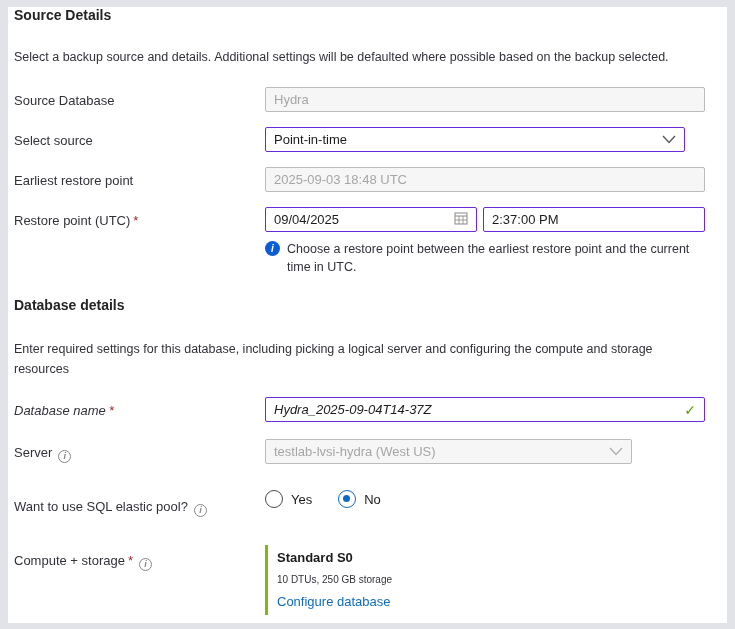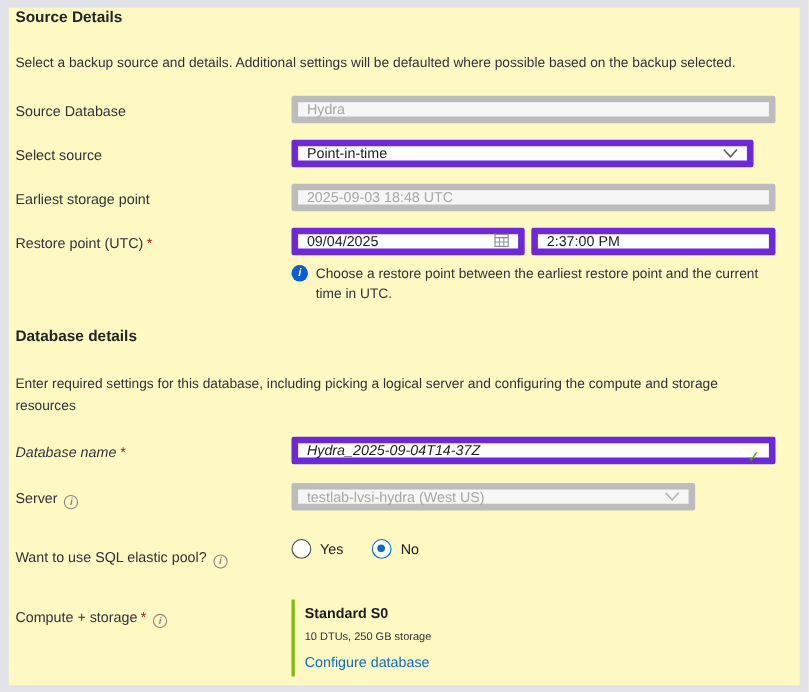--- a/index.html
+++ b/index.html
@@ -1,26 +1,26 @@
 <!DOCTYPE html>
 <html><head>
 <meta charset="utf-8">
 <style>
   * { margin:0; padding:0; box-sizing:border-box; }
   html,body { width:735px; height:629px; }
   body { background:#e1e3e8; font-family:"Liberation Sans","DejaVu Sans",sans-serif; }
-  .panel { position:absolute; left:8px; top:7px; right:8px; bottom:6px; background:#fef9c3; }
+  .panel { position:absolute; left:8px; top:7px; right:8px; bottom:6px; background:#ffffff; }
 
   .heading { position:absolute; left:6px; font-size:14px; font-weight:700; color:#242424; }
   .desc { position:absolute; left:6px; font-size:12.5px; color:#32313a; line-height:20px; }
 
   .row-label { position:absolute; left:6px; font-size:13px; color:#32313a; white-space:nowrap; }
   .req { color:#a4262c; margin-left:3px; }
 
-  .field { position:absolute; left:257px; height:25px; border:6px solid #6d28d9; border-radius:2px;
+  .field { position:absolute; left:257px; height:25px; border:1px solid #6d28d9; border-radius:2px;
            background:#fff; font-size:13px; color:#1b1b1b; display:flex; align-items:center; padding:0 8px; }
   .field input { border:none; outline:none; background:transparent; font:inherit; color:inherit; width:100%; padding:0; }
   .field.disabled { background:#f6f6f6; border-color:#bcbcbc; color:#a6a6a6; }
   .field.disabled input { color:#a6a6a6; }
 
   .chevron { margin-left:auto; flex:0 0 auto; }
   .chevron svg { display:block; }
 
   .cal-icon { flex:0 0 auto; margin-left:auto; }
   .check { position:absolute; right:8px; top:4px; color:#57a300; font-size:14px; font-weight:700; }
@@ -64,21 +64,21 @@
   <div class="row-label" style="top:126px;"><span>Select source</span></div>
   <div class="field" style="top:120px; width:420px; cursor:pointer;">
     <span>Point-in-time</span>
     <span class="chevron">
       <svg width="14" height="9" viewBox="0 0 14 9">
           <polyline points="1,1 7,7.5 13,1" fill="none" stroke="#5a5a5a" stroke-width="1.4"></polyline>
         </svg>
     </span>
   </div>
 
-  <div class="row-label" style="top:166px;"><span>Earliest storage point</span></div>
+  <div class="row-label" style="top:166px;"><span>Earliest restore point</span></div>
   <div class="field disabled" style="top:160px; width:440px;">
     <input type="text" disabled="" value="2025-09-03 18:48 UTC" style="">
   </div>
 
   <div class="row-label" style="top:206px;"><span>Restore point (UTC)</span><span class="req">*</span></div>
 
   <div class="field" style="top:200px; width:212px;">
     <input type="text" value="09/04/2025" style="">
     <span class="cal-icon">
       <svg width="14" height="14" viewBox="0 0 14 14">

